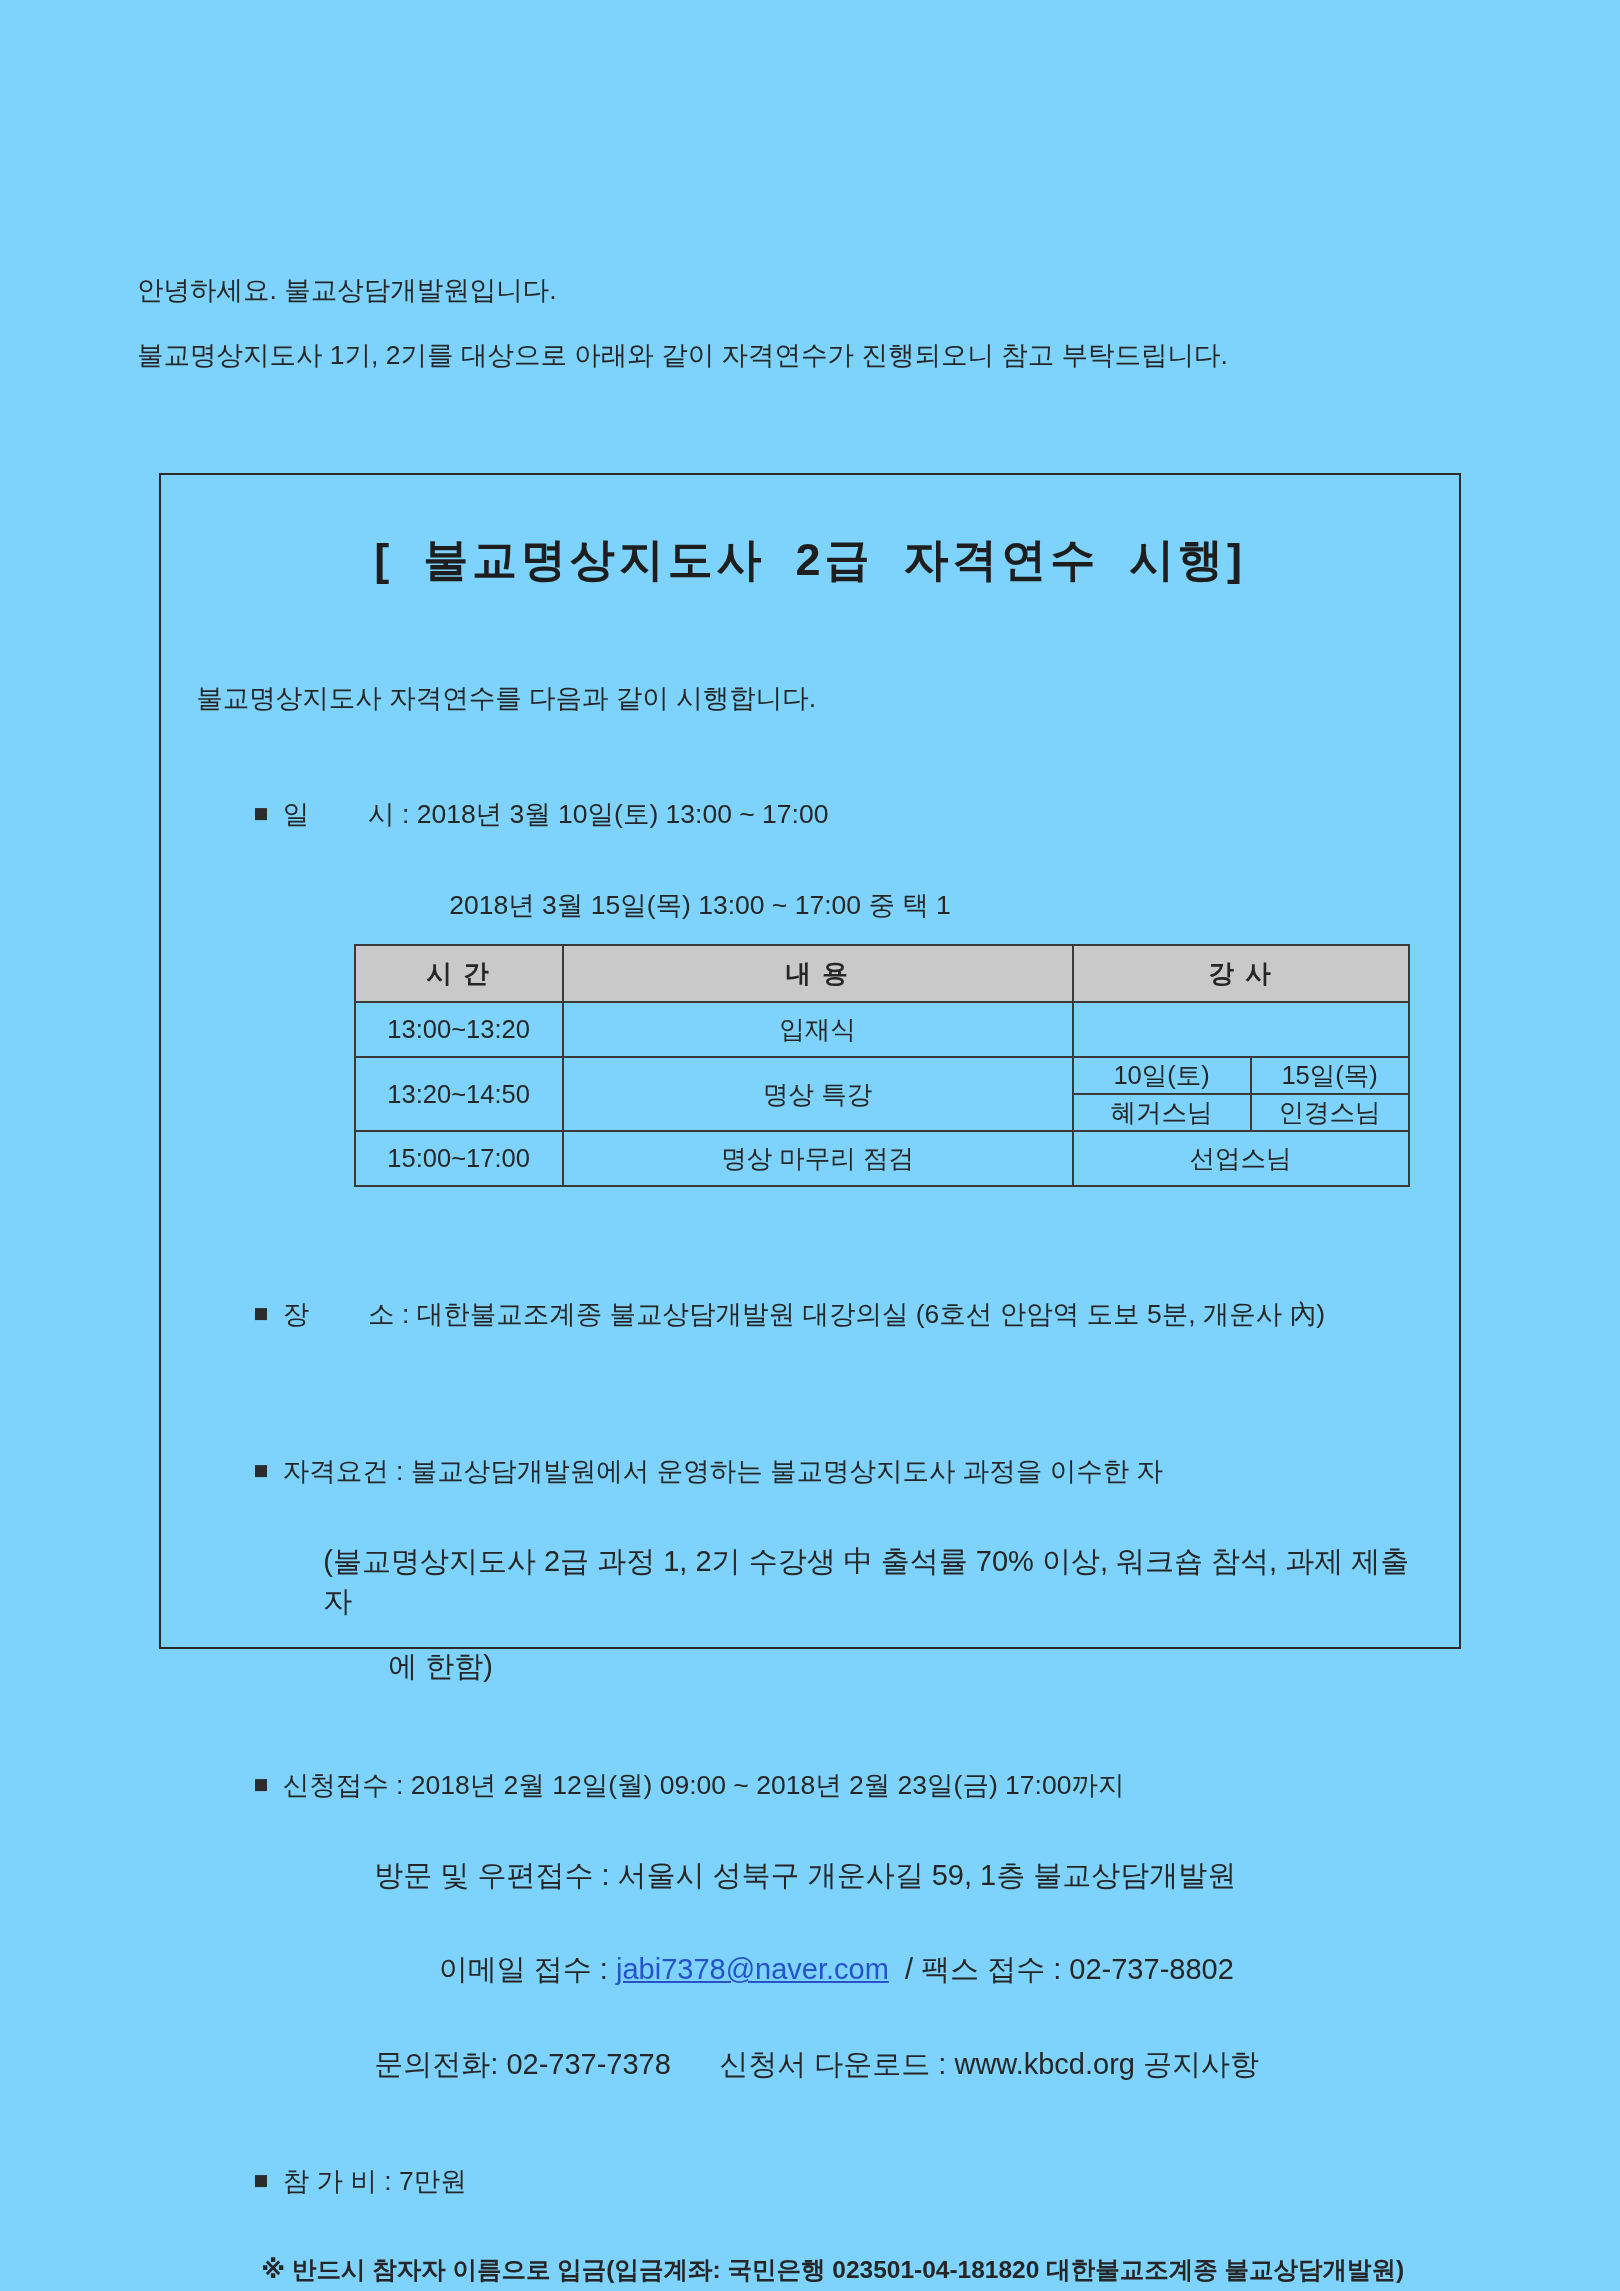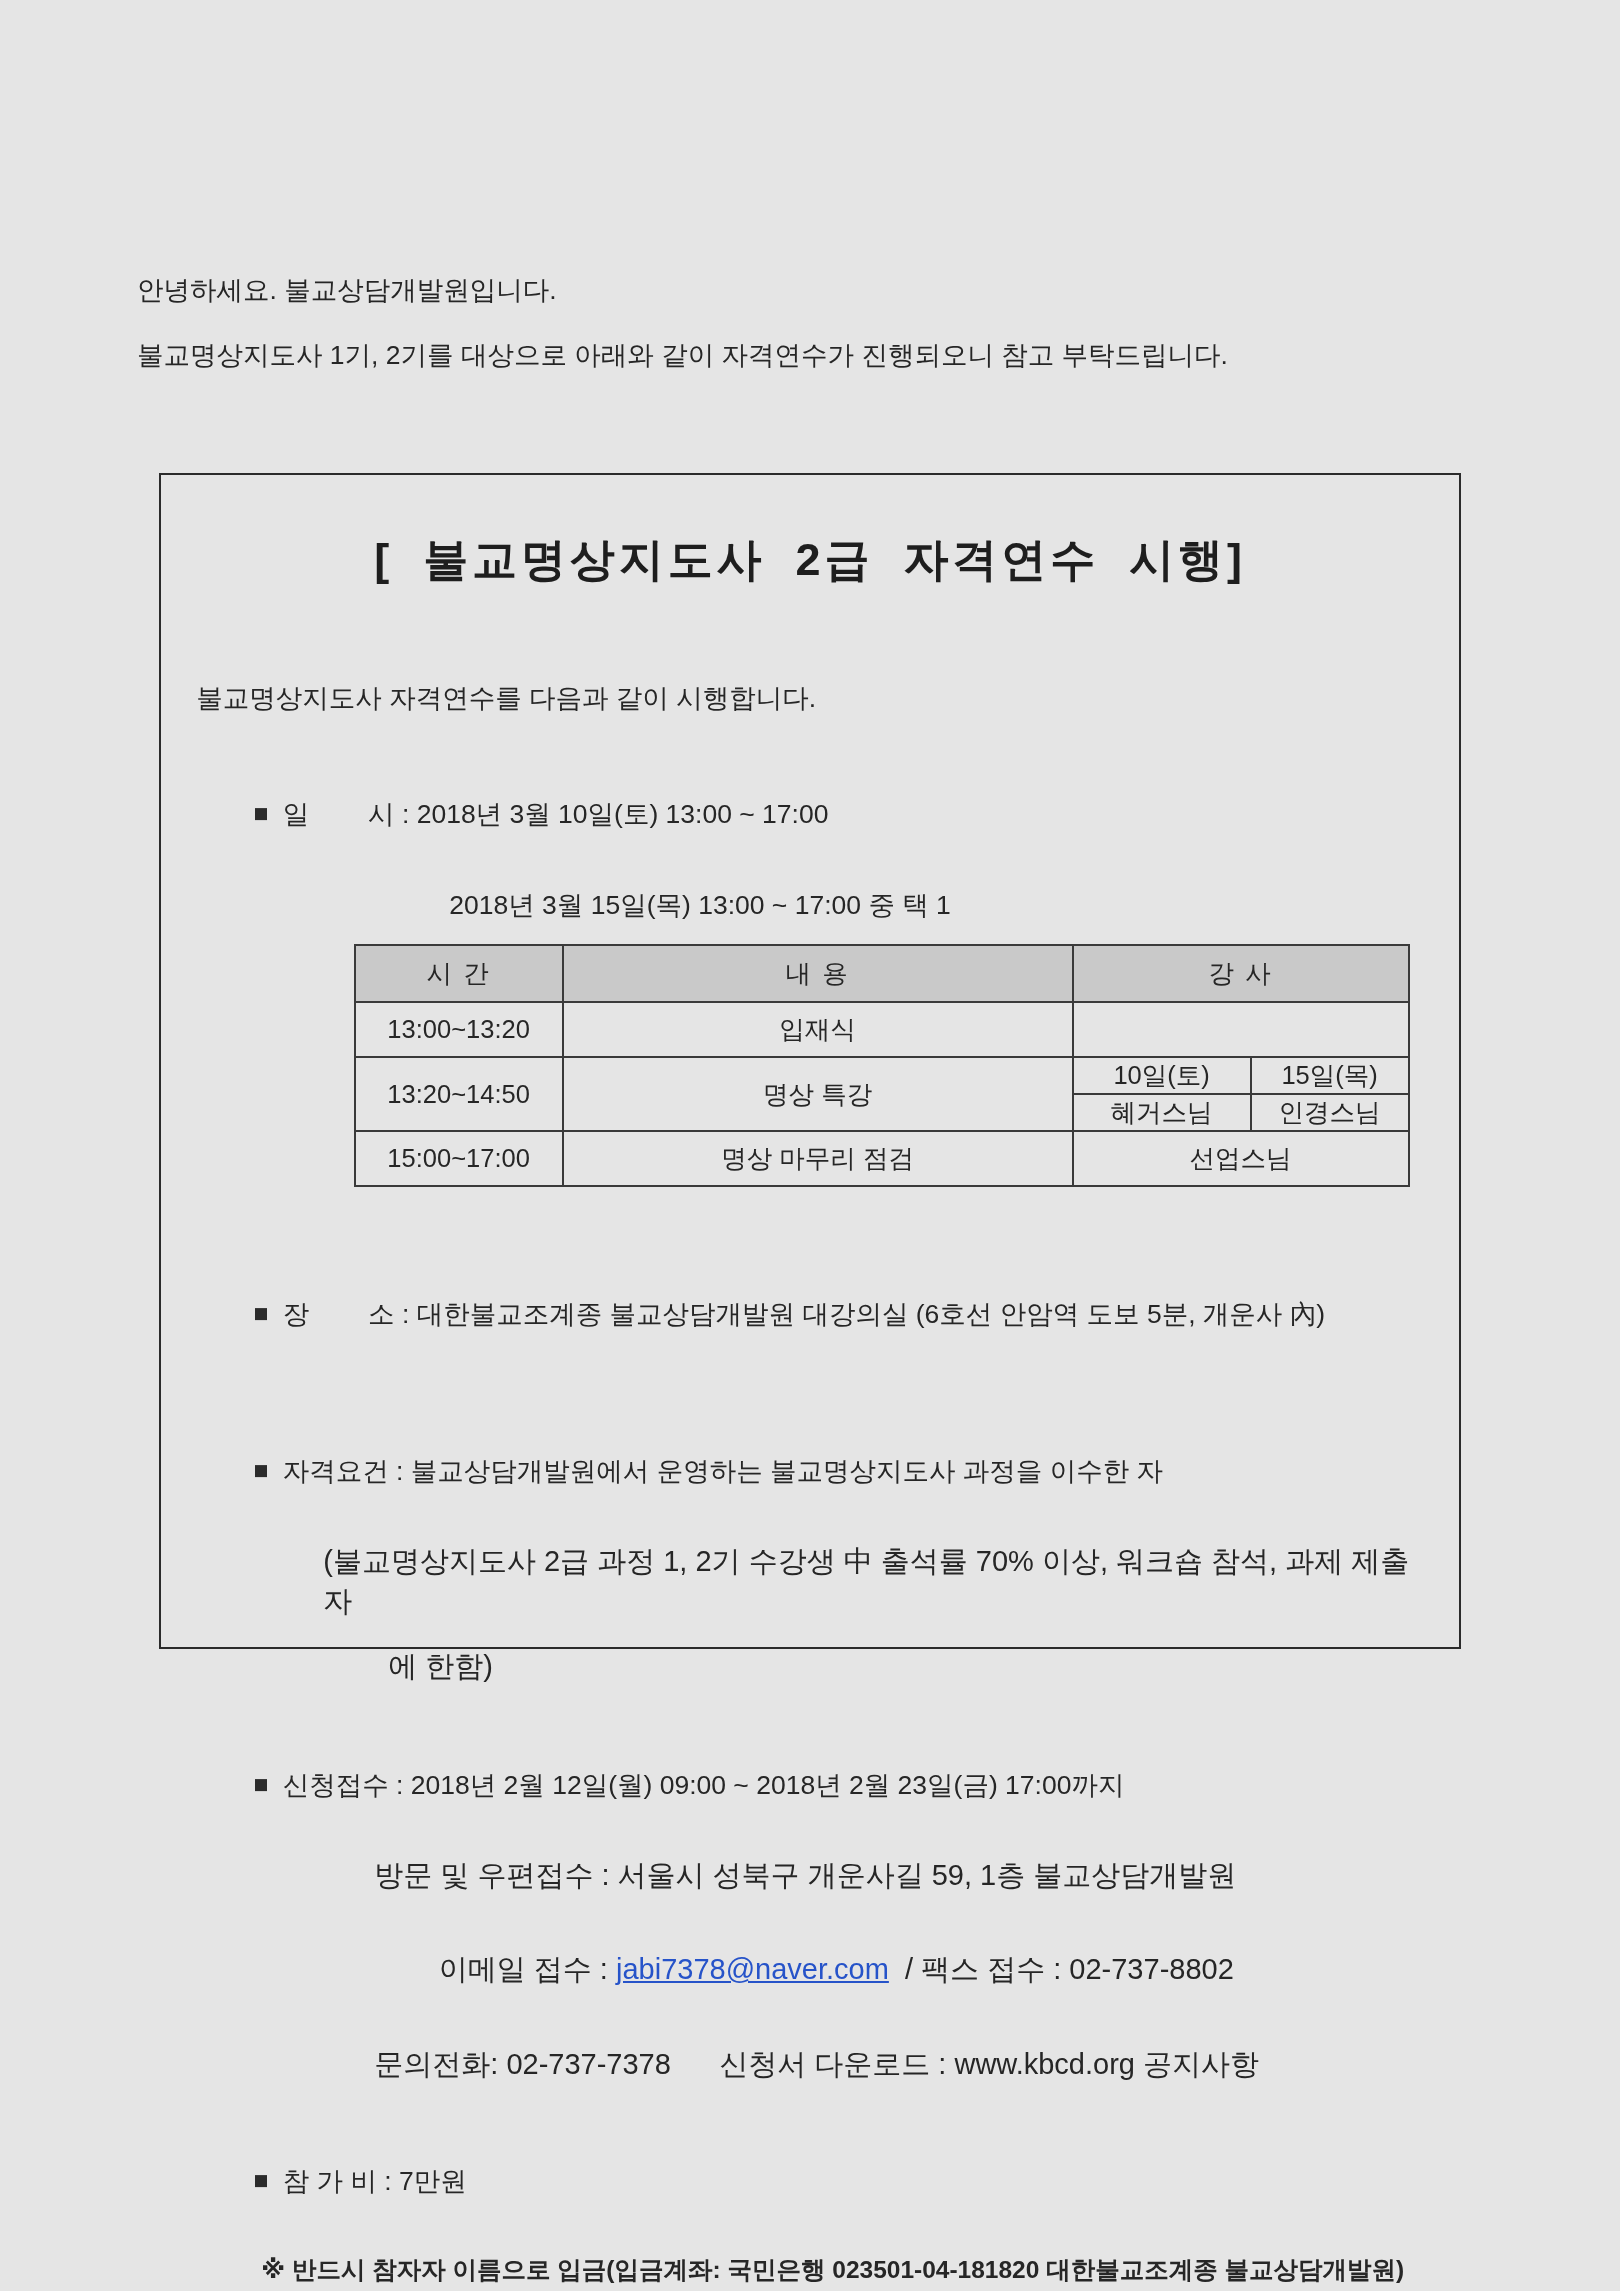--- a/index.html
+++ b/index.html
@@ -1,19 +1,19 @@
 <!DOCTYPE html>
 <html><head>
 <meta charset="utf-8">
 <style>
   html,body{margin:0;padding:0;background:#ffffff;}
   .page{
     position:relative;
     width:1620px;height:2292px;
-    background:#e5e5e5;
+    background:#7dd3fc;
     font-family:"Liberation Sans","DejaVu Sans",sans-serif;
     color:#262626;
     overflow:hidden;
   }
   .greeting{position:absolute;left:137px;top:272px;font-size:27.4px;}
   .greeting p{margin:0;white-space:pre-wrap;}
   .greeting p + p{margin-top:29px;}
 
   .notice-box{
     position:absolute;left:159px;top:473px;
@@ -45,21 +45,21 @@
     border-collapse:collapse;
     width:1054px;table-layout:fixed;
     font-size:25.5px;color:#262626;
   }
   table.schedule th,table.schedule td{
     border:2px solid #3a3a3a;
     text-align:center;vertical-align:middle;
     padding:0;overflow:hidden;
   }
   table.schedule th{
-    background:#c9c9c9;font-weight:normal;height:55px;
+    background:#c9c9c9;font-weight:bold;height:55px;
     letter-spacing:2px;
   }
   tr.r-single td{height:53px;}
   tr.r-sub td{height:35px;}
 
   .sec-place{margin-top:78px;}
   .sec-req{margin-top:59px;}
   .req-line2{margin-top:21.6px;padding-left:127px;}
   .req-line3{margin-top:25.5px;padding-left:192px;}
 

